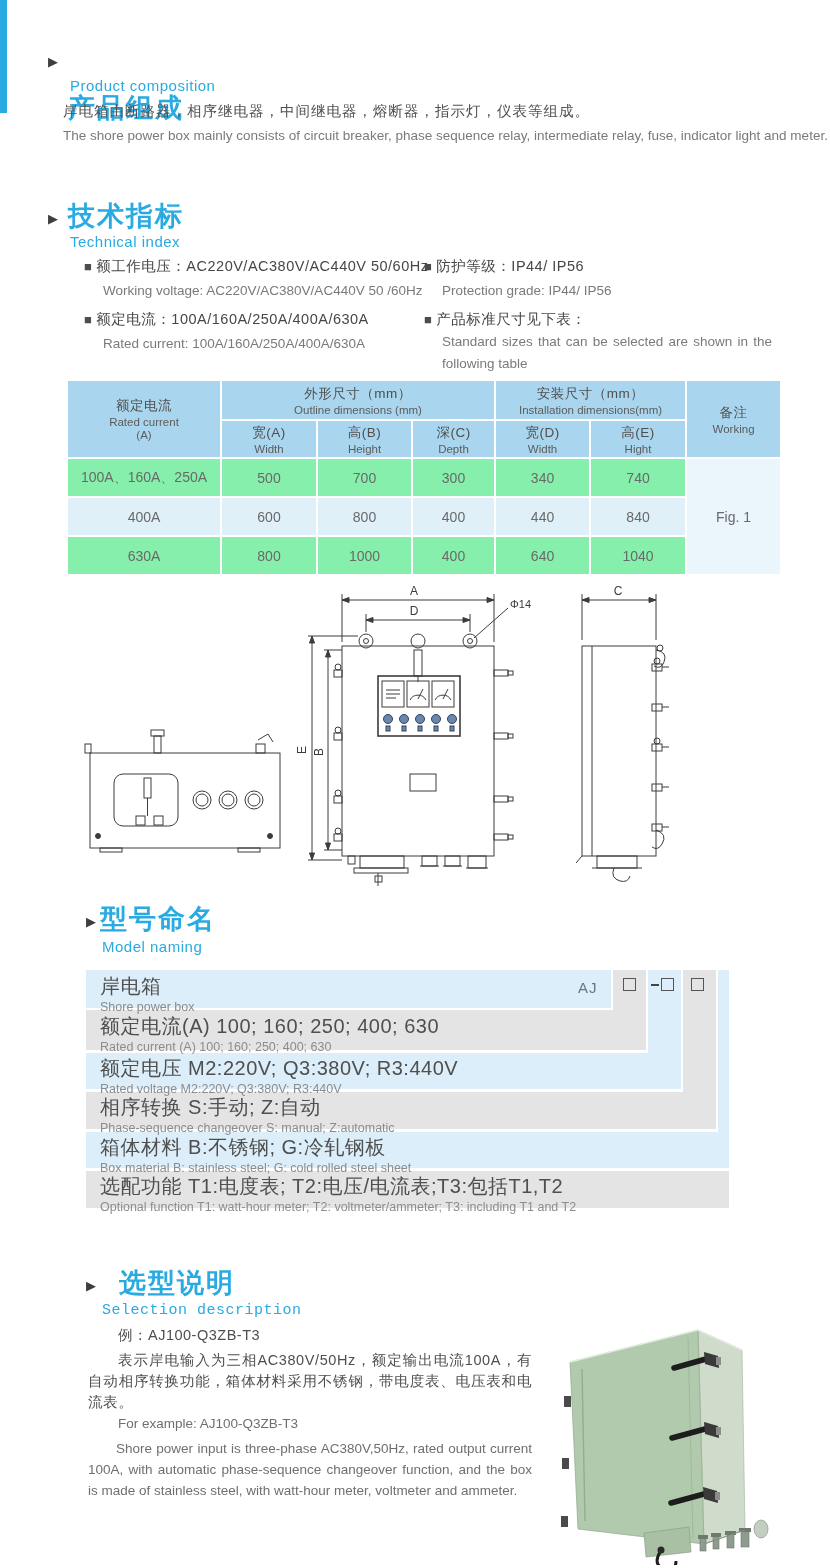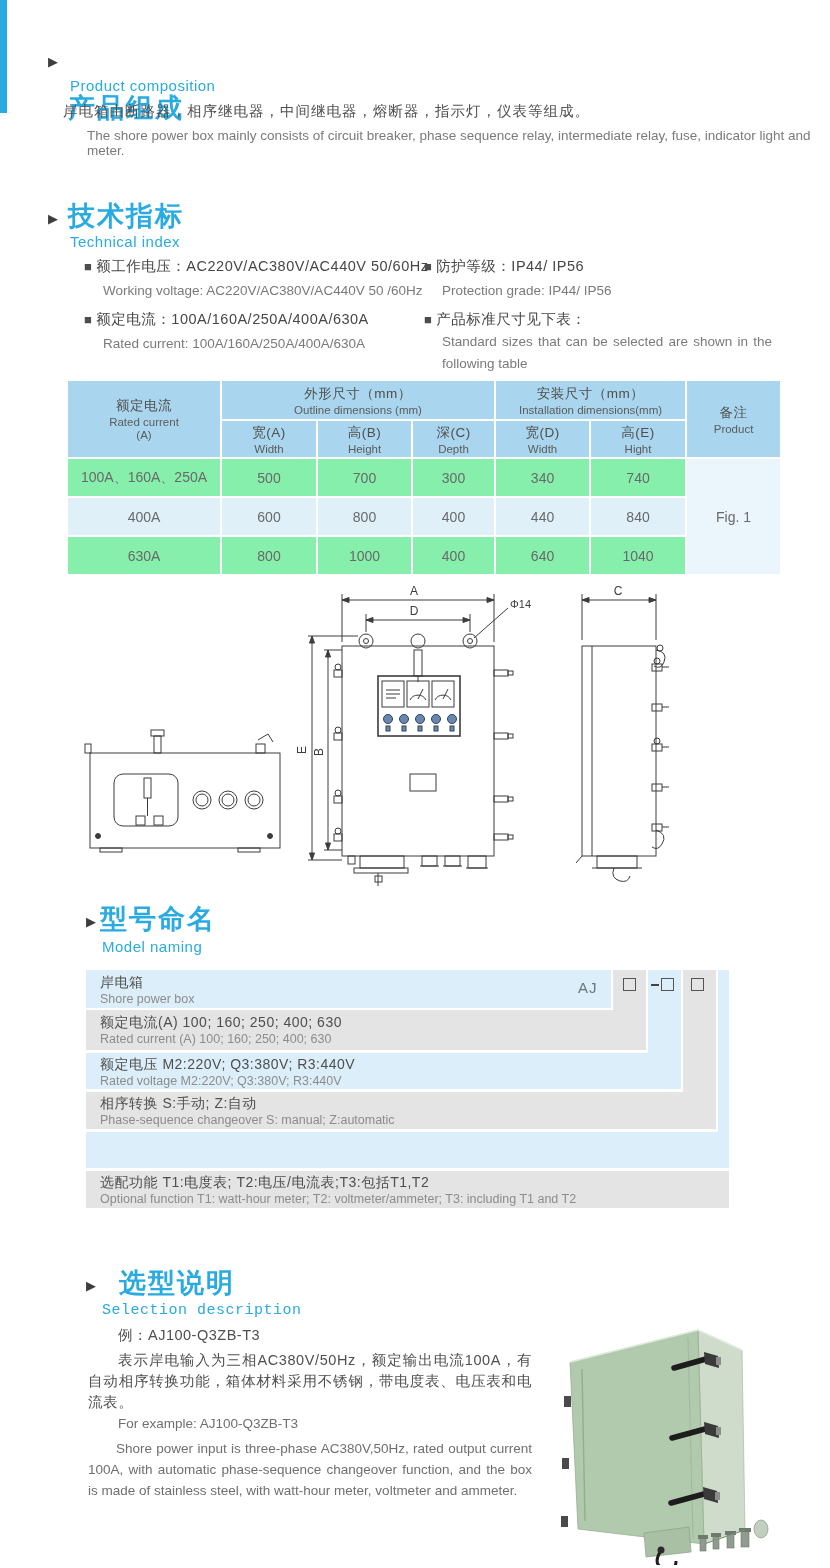--- a/index.html
+++ b/index.html
@@ -8,21 +8,21 @@
   .page { position:relative; width:830px; height:1568px; background:#fff; overflow:hidden; }
   .abs { position:absolute; }
 
   .corner-strip { position:absolute; left:0; top:0; width:7px; height:113px; background:#29abe2; }
 
   .tri { position:absolute; color:#3e3e3e; font-size:13px; line-height:1; }
   .sec-title { position:absolute; color:#29abe2; font-size:27px; font-weight:bold; letter-spacing:2px; line-height:1.1; }
   .sec-sub { position:absolute; color:#29abe2; font-size:15px; letter-spacing:0.5px; }
 
   .p-zh { position:absolute; color:#4f4f4f; font-size:14.5px; letter-spacing:1px; }
-  .p-en { position:absolute; color:#7a7a7a; font-size:13.5px;margin-left:24px; }
+  .p-en { position:absolute; color:#7a7a7a; font-size:13.5px; }
 
   .spec-zh { position:absolute; color:#474747; font-size:14.5px; letter-spacing:0.5px; white-space:nowrap; }
   .spec-zh .sq { color:#4d4d4d; font-size:13px; margin-right:4px; }
   .spec-en { position:absolute; color:#7a7a7a; font-size:13.5px; }
   .spec-en.just { text-align:justify; line-height:1.6; }
 
   table.dim-table { position:absolute; left:66px; top:379px; width:704px; border-collapse:separate; border-spacing:2px; background:#fff; table-layout:fixed; }
   table.dim-table td { text-align:center; vertical-align:middle; }
   td.hc { background:#a9d6ee; }
   .hzh { color:#4f4f4f; font-size:13.5px; letter-spacing:0.5px; }
@@ -33,21 +33,21 @@
   td.light { background:#86efac; }
   td.mid { background:#dff0f9; }
   td.remark { background:#eaf6fc; font-size:13.5px; color:#5c5c5c; }
 
   svg text { font-family:"Liberation Sans", sans-serif; }
 
   .nm-band { position:absolute; }
   .nm-blue { background:#dceef9; }
   .nm-gray { background:#e4e4e4; }
   .nm-text { position:absolute; left:100px; }
-  .nm-text .z { color:#4f4f4f; font-size:14px; letter-spacing:0.5px; line-height:1.3; }
+  .nm-text .z { color:#4f4f4f; font-size:20px; letter-spacing:0.5px; line-height:1.3; }
   .nm-text .e { color:#8c8c8c; font-size:12.5px; line-height:1.35; }
   .code-aj { position:absolute; color:#6b7680; font-size:15px; letter-spacing:1px; }
   .code-box { position:absolute; width:13px; height:13px; border:1.5px solid #555; background:transparent; }
   .code-dash { position:absolute; width:8px; height:2px; background:#444; }
 
   .sel-ex-zh { position:absolute; color:#4f4f4f; font-size:14.5px; letter-spacing:0.5px; }
   .sel-p-zh { position:absolute; color:#4f4f4f; font-size:14.5px; letter-spacing:0.6px; line-height:1.45; text-align:justify; text-indent:30px; }
   .sel-ex-en { position:absolute; color:#6f6f6f; font-size:13.5px; }
   .sel-p-en { position:absolute; color:#6f6f6f; font-size:13.5px; line-height:1.57; text-align:justify; text-indent:28px; }
 </style>
@@ -98,21 +98,21 @@
       <td colspan="3" class="hc">
         <div class="hzh">外形尺寸（mm）</div>
         <div class="hen">Outline dimensions (mm)</div>
       </td>
       <td colspan="2" class="hc">
         <div class="hzh">安装尺寸（mm）</div>
         <div class="hen">Installation dimensions(mm)</div>
       </td>
       <td rowspan="2" class="hc">
         <div class="hzh">备注</div>
-        <div class="hen">Product</div>
+        <div class="hen">Working</div>
       </td>
     </tr>
     <tr class="h2">
       <td class="hc">
             <div class="hzh">宽(A)</div>
             <div class="hen">Width</div>
           </td>
       <td class="hc">
             <div class="hzh">高(B)</div>
             <div class="hen">Height</div>
@@ -365,20 +365,24 @@
     <div class="e">Rated current (A) 100; 160; 250; 400; 630</div>
   </div>
   <div class="nm-text" style="top:1055px;">
     <div class="z">额定电压   M2:220V;  Q3:380V;  R3:440V</div>
     <div class="e">Rated voltage  M2:220V;  Q3:380V;  R3:440V</div>
   </div>
   <div class="nm-text" style="top:1094px;">
     <div class="z">相序转换  S:手动; Z:自动</div>
     <div class="e">Phase-sequence changeover  S: manual;  Z:automatic</div>
   </div>
+  <div class="nm-text" style="top:1134px;">
+    <div class="z">箱体材料    B:不锈钢;  G:冷轧钢板</div>
+    <div class="e">Box material   B: stainless steel; G: cold rolled steel sheet</div>
+  </div>
   <div class="nm-text" style="top:1173px;">
     <div class="z">选配功能      T1:电度表;  T2:电压/电流表;T3:包括T1,T2</div>
     <div class="e">Optional function  T1: watt-hour meter; T2: voltmeter/ammeter; T3: including T1 and T2</div>
   </div>
 
   <span class="tri" style="left:86px; top:1279px;">▶</span>
   <div class="sec-title" style="left:100px; top:1269px;margin-left:19px;">选型说明</div>
   <div class="sec-sub" style="left:102px; top:1302px;font-family:Liberation Mono, monospace;">Selection description</div>
 
   <div class="sel-ex-zh" style="left:118px; top:1326px;">例：AJ100-Q3ZB-T3</div>

